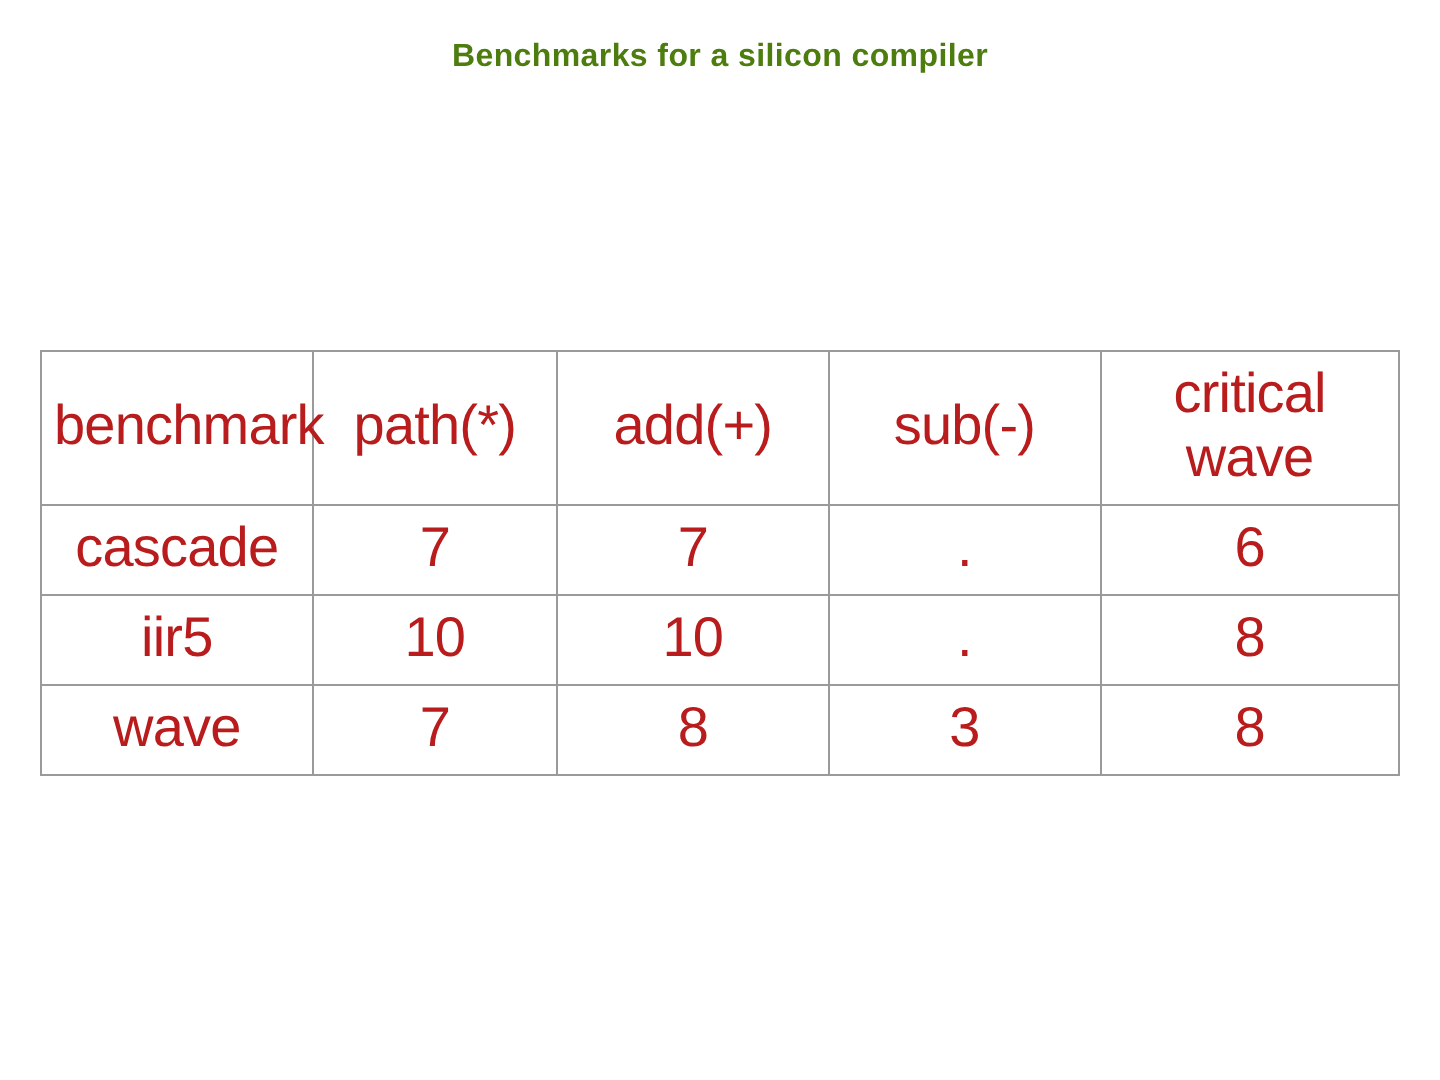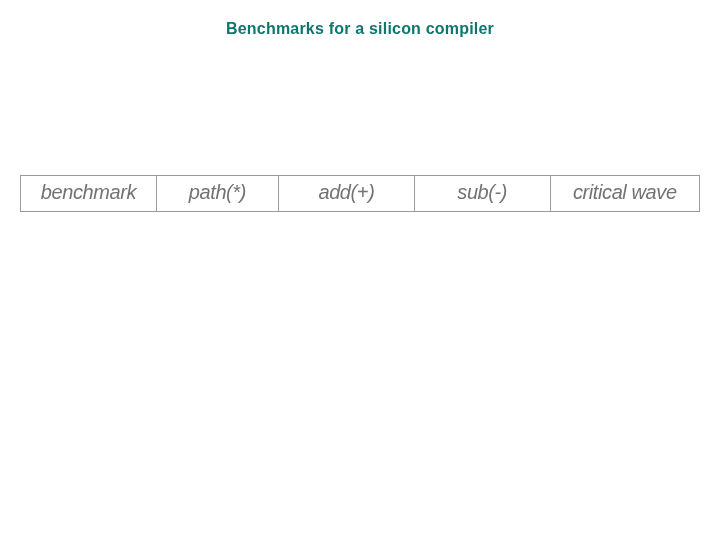--- a/index.html
+++ b/index.html
@@ -17,40 +17,39 @@
     box-sizing: border-box;
   }
   .title {
     position: absolute;
     top: 20px;
     left: 0;
     width: 720px;
     text-align: center;
     font-size: 16px;
     font-weight: bold;
-    color: #0f766e;
+    color: #4d7c0f;
     letter-spacing: 0.2px;
   }
   .table-wrap {
     position: absolute;
     top: 175px;
     left: 20px;
     width: 680px;
   }
   table.bench {
     border-collapse: collapse;
     width: 100%;
     table-layout: fixed;
     font-family: "Helvetica Neue", Helvetica, Arial, sans-serif;
     font-weight: 300;
-    font-size: 20px;
-    color: #737373;
+    font-size: 28px;
+    color: #b91c1c;
     font-stretch: condensed;
     letter-spacing: -0.4px;
-    font-style: italic;
   }
   table.bench th,
   table.bench td {
     border: 1px solid #9a9a9a;
     padding: 5px 6px 7px 6px;
     text-align: center;
     font-weight: 300;
   }
   table.bench th {
     font-weight: 300;
@@ -81,17 +80,38 @@
       <thead>
         <tr>
           <th>benchmark</th>
           <th>path(*)</th>
           <th>add(+)</th>
           <th>sub(-)</th>
           <th>critical wave</th>
         </tr>
       </thead>
       <tbody>
+        <tr>
+          <td>cascade</td>
+          <td>7</td>
+          <td>7</td>
+          <td>.</td>
+          <td>6</td>
+        </tr>
+        <tr>
+          <td>iir5</td>
+          <td>10</td>
+          <td>10</td>
+          <td>.</td>
+          <td>8</td>
+        </tr>
+        <tr>
+          <td>wave</td>
+          <td>7</td>
+          <td>8</td>
+          <td>3</td>
+          <td>8</td>
+        </tr>
       </tbody>
     </table>
   </div>
 
 </div>
 
 </body></html>

